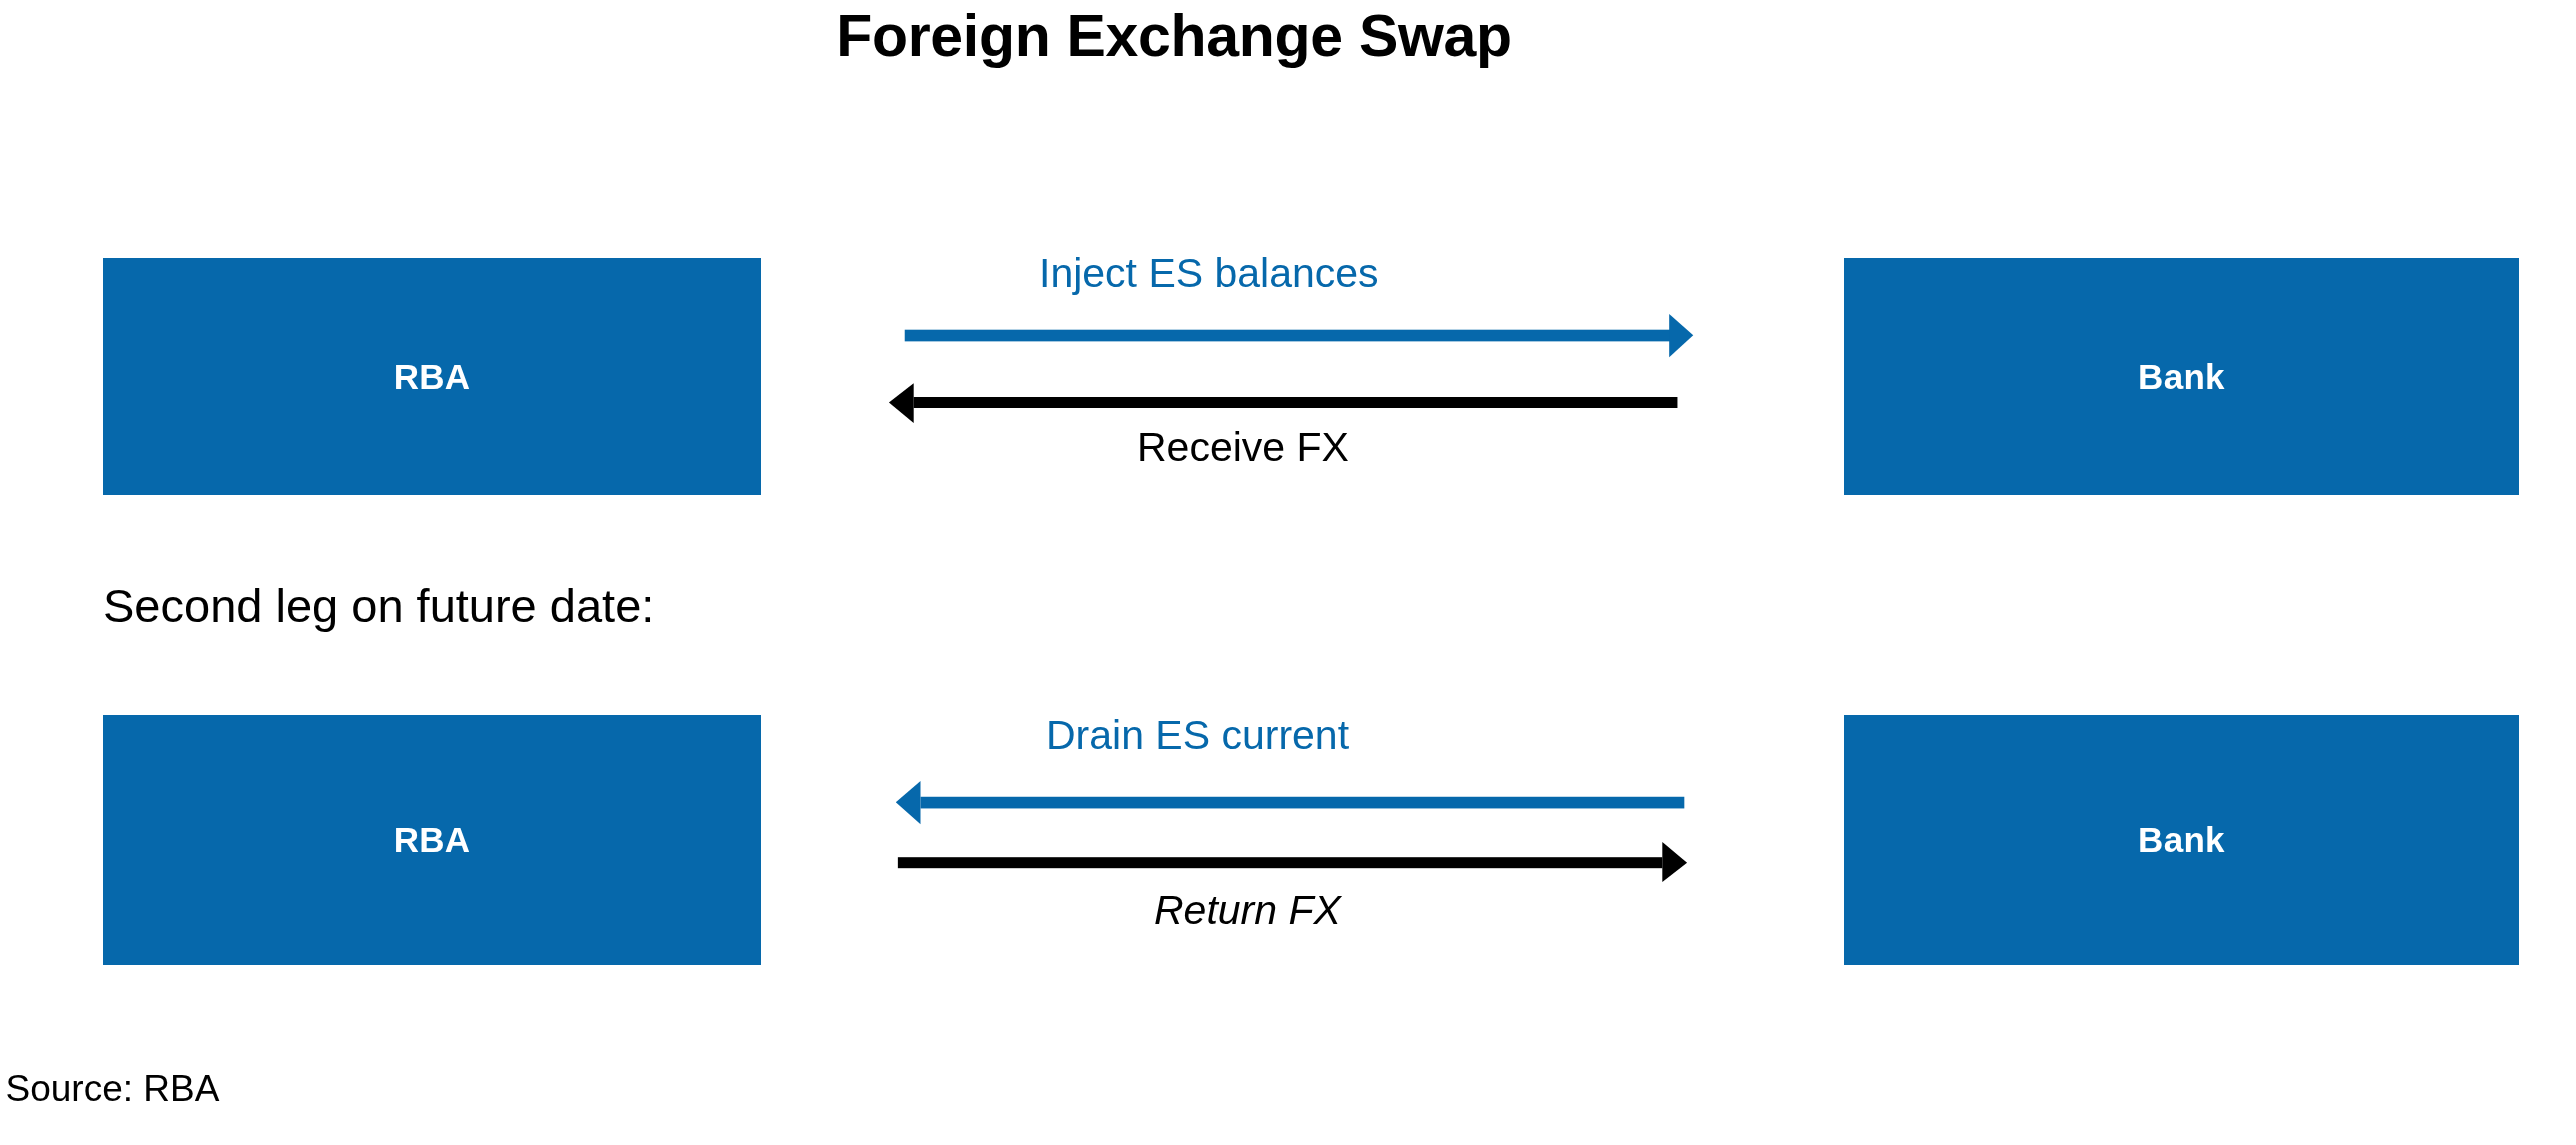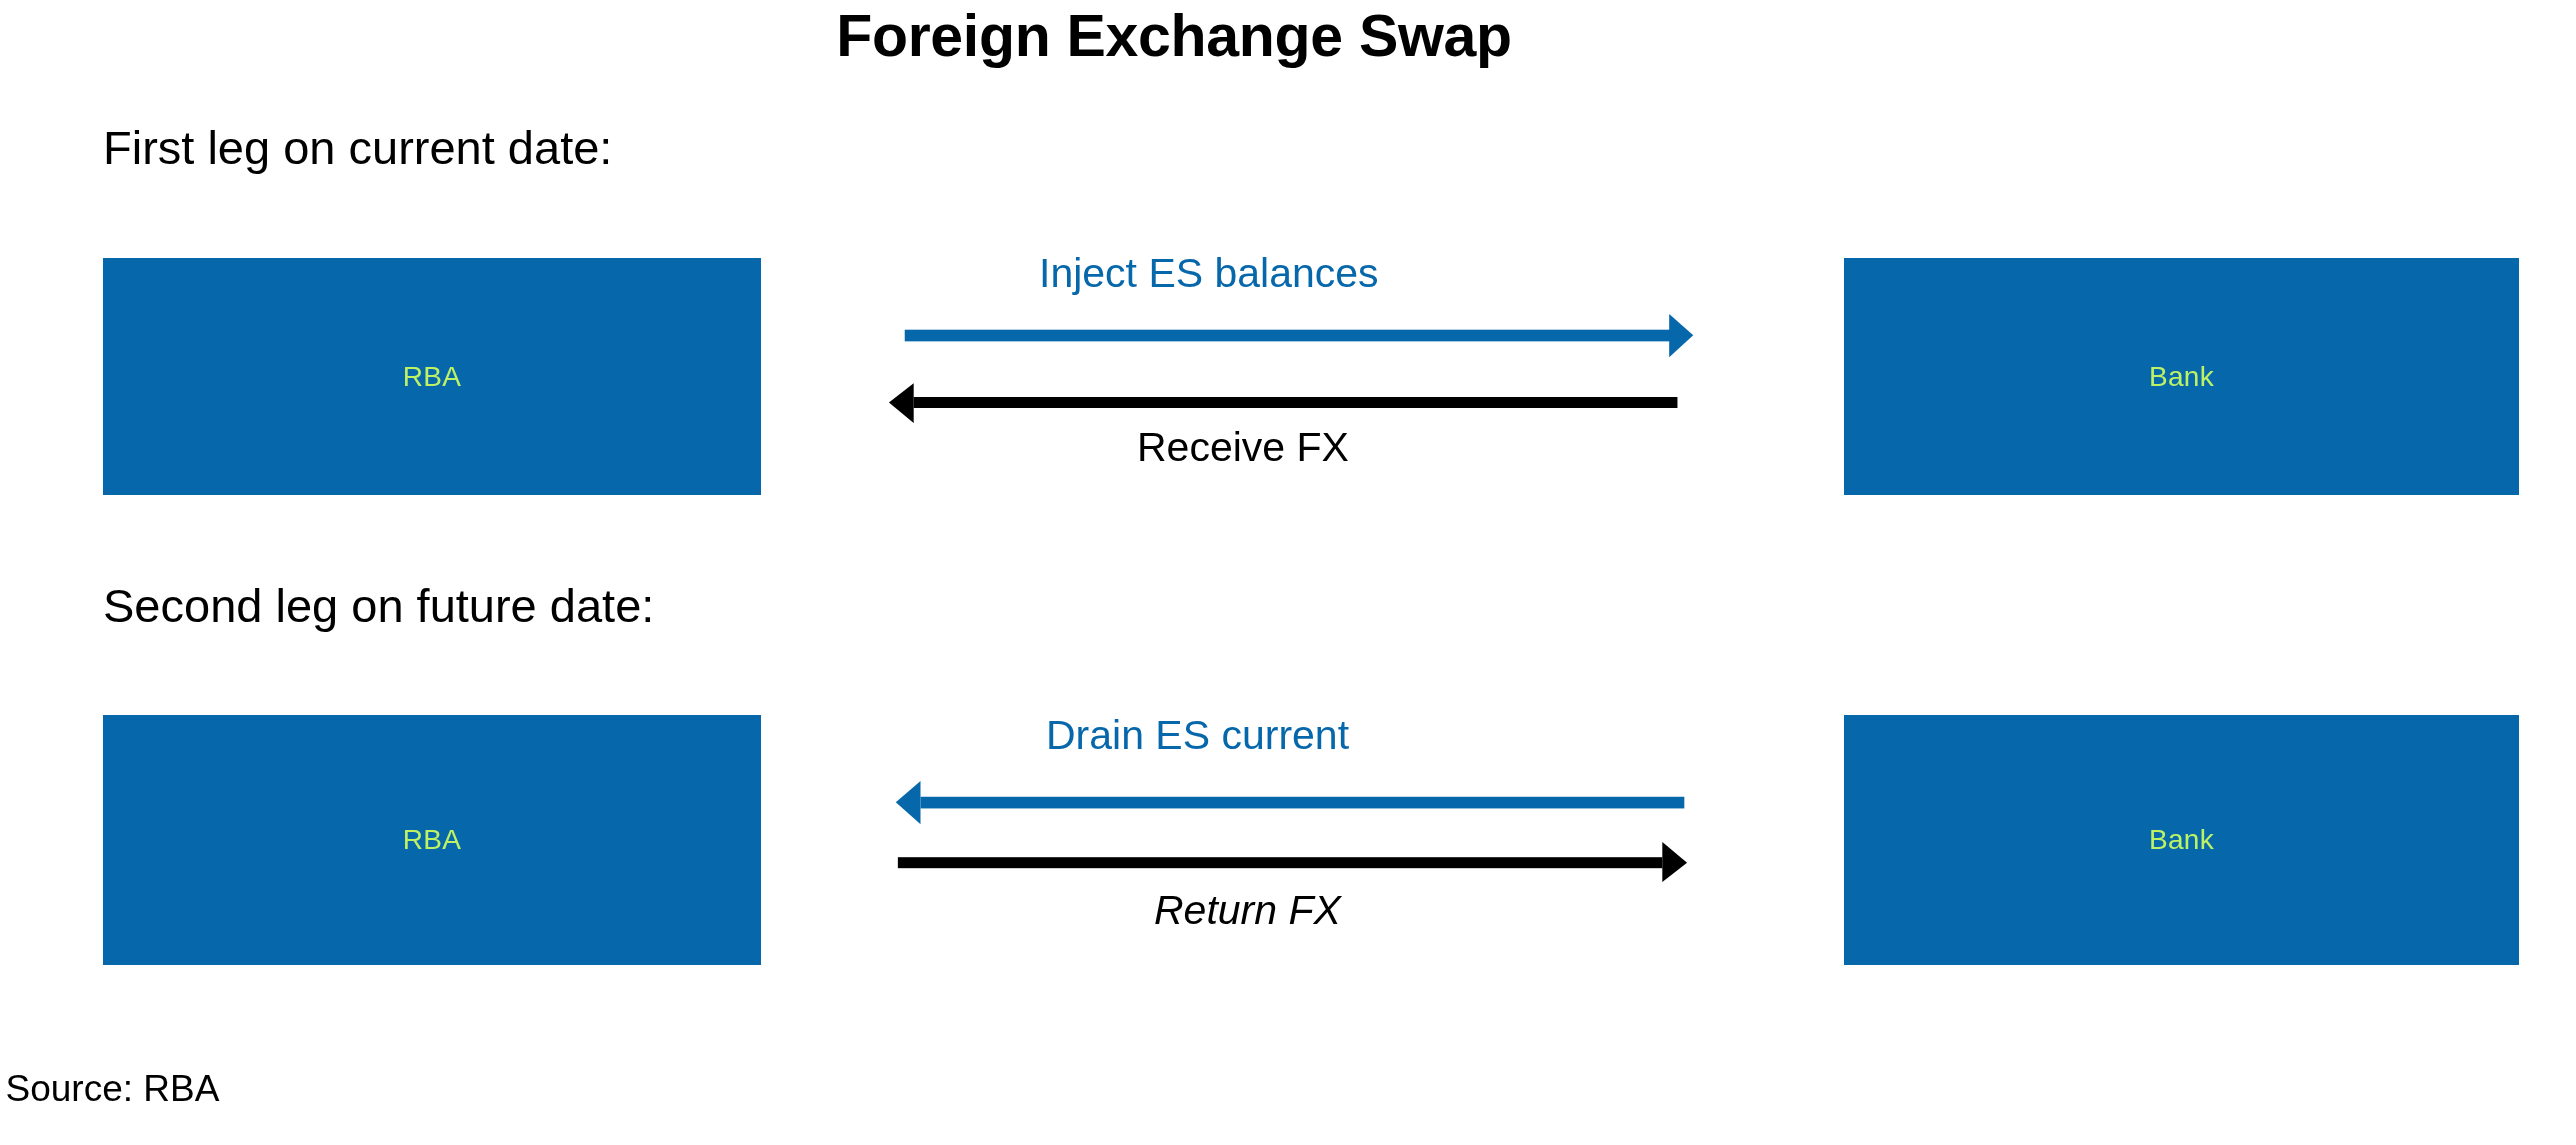--- a/index.html
+++ b/index.html
@@ -43,23 +43,23 @@
 
   
   .entity-box {
     position: absolute;
     background: #0668AB;
     display: flex;
     align-items: center;
     justify-content: center;
   }
   .entity-label {
-    font-size: 28px;
-    font-weight: normal;
-    color: #bef264;
+    font-size: 35px;
+    font-weight: bold;
+    color: #ffffff;
     letter-spacing: 0.3px;
   }
   #box-rba-1  { left: 103px;  top: 258px;  width: 658px;  height: 237px; }
   #box-bank-1 { left: 1844px; top: 258px;  width: 675px;  height: 237px; }
   #box-rba-2  { left: 103px;  top: 715px; width: 658px;  height: 250px; }
   #box-bank-2 { left: 1844px; top: 715px; width: 675px;  height: 250px; }
 
   
   .arrow-label {
     position: absolute;
@@ -96,21 +96,20 @@
     line-height: 1.1;
   }
 </style>
 </head>
 <body>
 
 <div id="canvas">
 
   <div class="title">Foreign Exchange Swap</div>
 
-  <div class="leg-caption" id="caption-leg1">First leg on current date:</div>
 
   <div class="entity-box" id="box-rba-1">
     <span class="entity-label">RBA</span>
   </div>
 
   <div class="entity-box" id="box-bank-1">
     <span class="entity-label">Bank</span>
   </div>
 
   <div class="arrow-label blue" id="label-inject">Inject ES balances</div>

